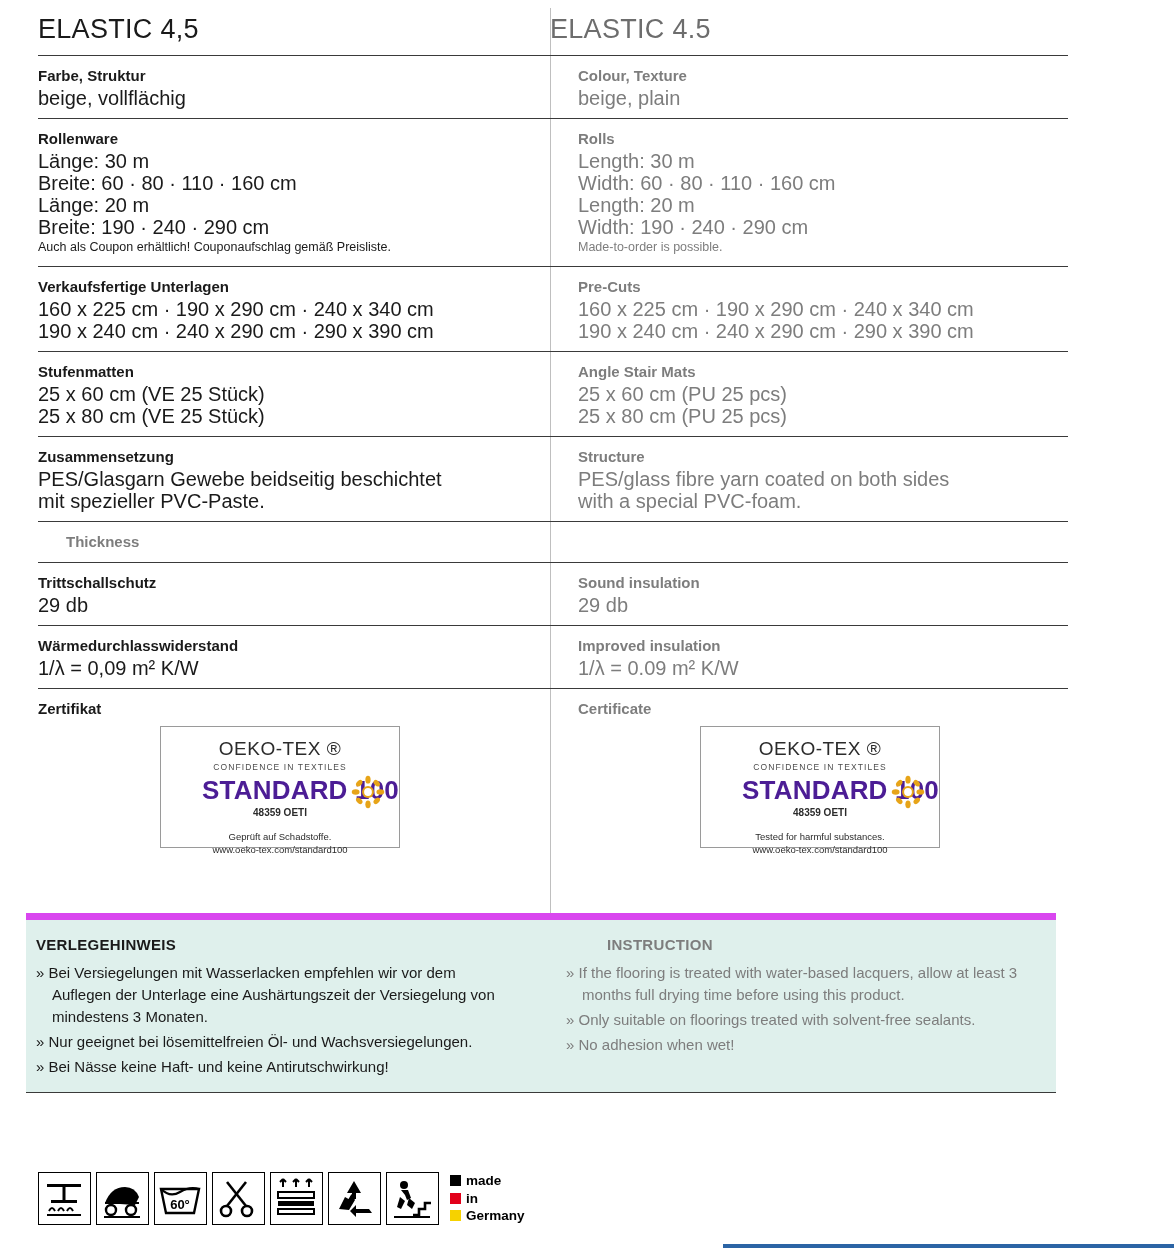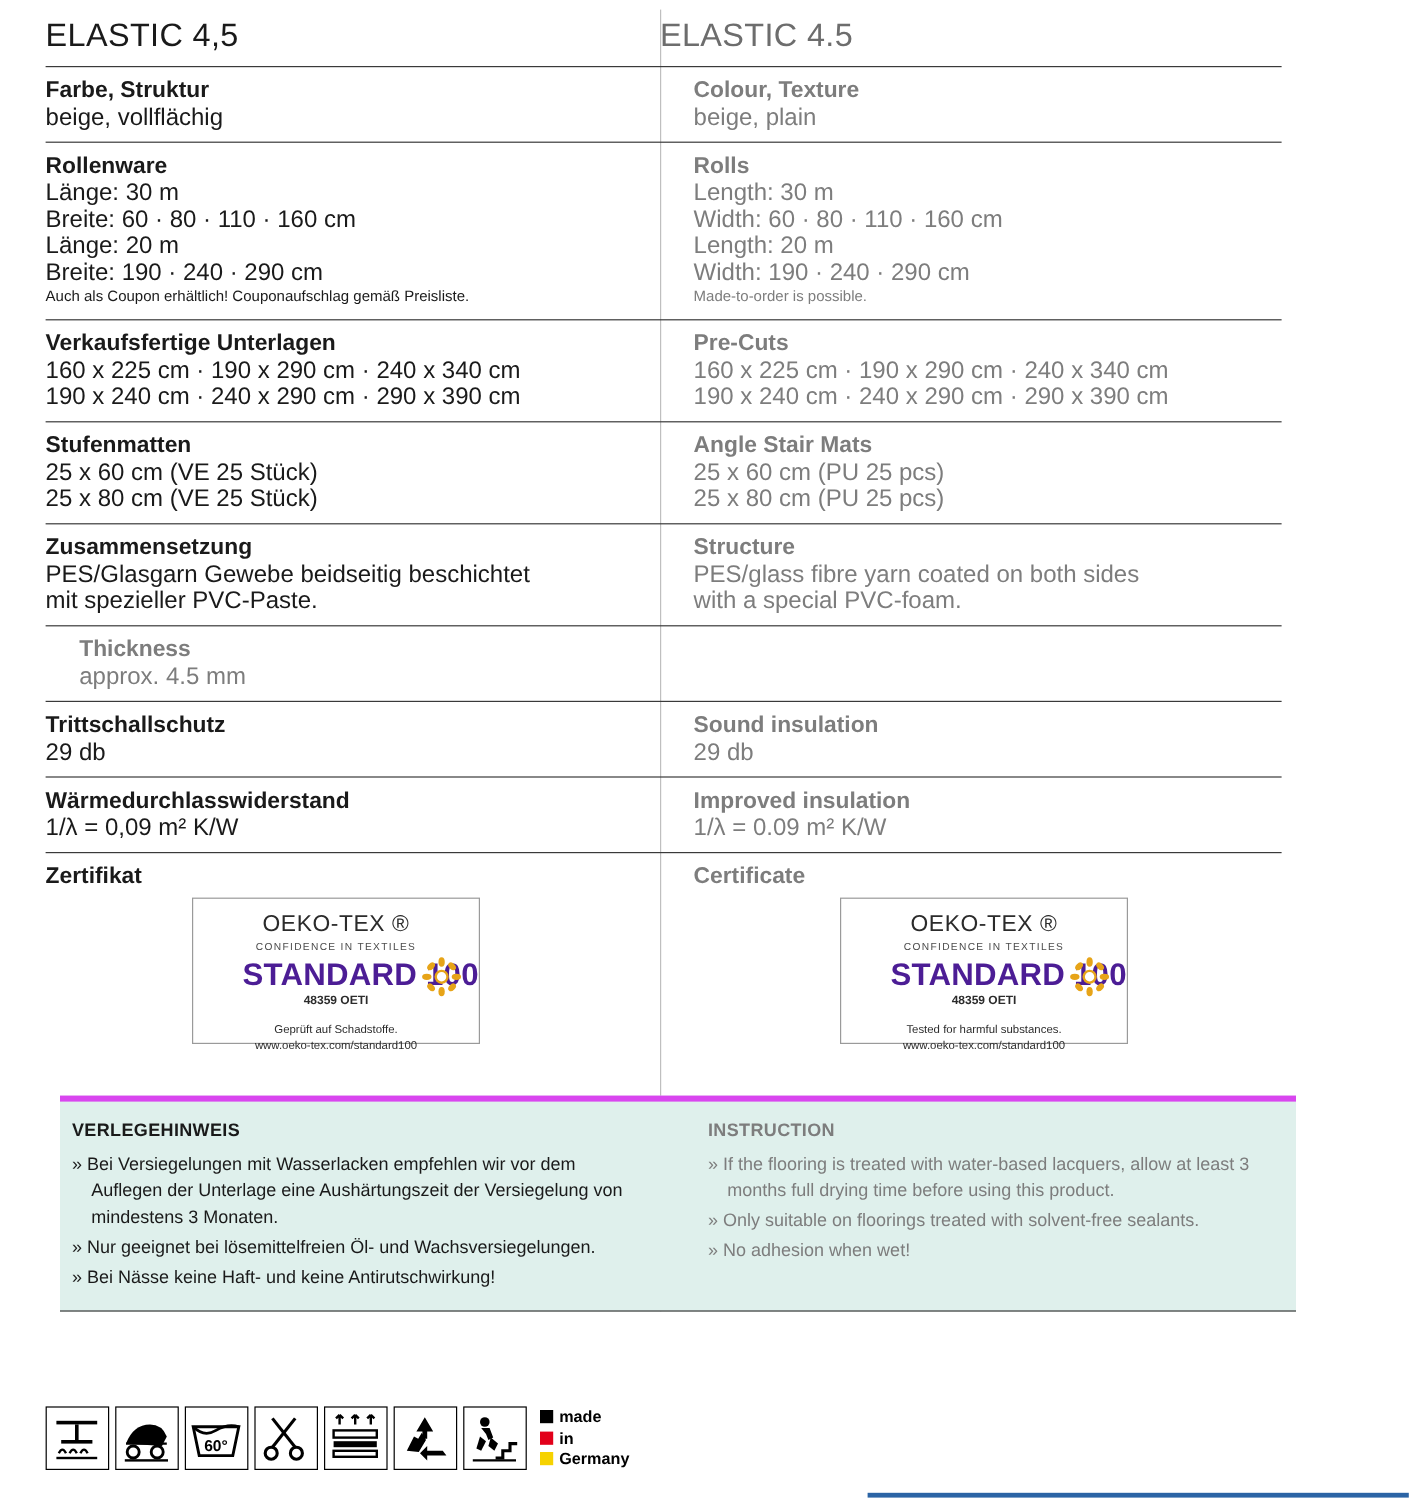--- a/index.html
+++ b/index.html
@@ -54,21 +54,21 @@
   .title {
     font-size: 27px;
     letter-spacing: 0.3px;
     font-weight: 400;
     color: #1a1a1a;
   }
   .title.en { color: #6d6d6d; }
 
   .lbl {
     font-weight: bold;
-    font-size: 19px;
+    font-size: 15px;
     line-height: 22px;
     color: #1a1a1a;
   }
   .val {
     font-size: 20px;
     line-height: 22px;
     color: #1a1a1a;
   }
   .small {
     font-size: 12.5px;
@@ -130,43 +130,43 @@
     position: absolute;
     right: 14px;
     top: 48px;
     width: 34px;
     height: 34px;
   }
 
   
   .panel {
     position: absolute;
-    left: 50px;
+    left: 26px;
     top: 913px;
     width: 1030px;
     height: 180px;
     background: #dff0ec;
     box-sizing: border-box;
-    border-top: 5px solid #d946ef;
+    border-top: 7px solid #d946ef;
     border-bottom: 1px solid #3a3a3a;
     display: flex;
   }
   .panel .pcol {
     width: 512px;
     box-sizing: border-box;
     padding: 16px 24px 0 10px;
   }
   .panel .pcol.right { padding-left: 28px; }
   .panel .phead {
     font-weight: bold;
     font-size: 15px;
     letter-spacing: 0.3px;
     margin-bottom: 9px;
   }
-  .panel .pcol.right .phead { color: #7d7d7d; }
+  .panel .pcol.right .phead { color: #7d7d7d; margin-left: 41px; }
   .bullet {
     font-size: 15px;
     line-height: 22px;
     margin-bottom: 3px;
     padding-left: 16px;
     text-indent: -16px;
   }
   .panel .pcol.right .bullet { color: #7d7d7d; }
 
   
@@ -296,21 +296,20 @@
       <div class="col right en">
         <div class="lbl">Structure</div>
         <div class="val">PES/glass fibre yarn coated on both sides</div>
         <div class="val">with a special PVC-foam.</div>
       </div>
     </div>
 
     <div class="row">
       <div class="col right en">
         <div class="lbl">Thickness</div>
-        <div class="val">approx. 4.5 mm</div>
       </div>
     </div>
 
     <div class="row">
       <div class="col left">
         <div class="lbl">Trittschallschutz</div>
         <div class="val">29 db</div>
       </div>
       <div class="col right en">
         <div class="lbl">Sound insulation</div>

